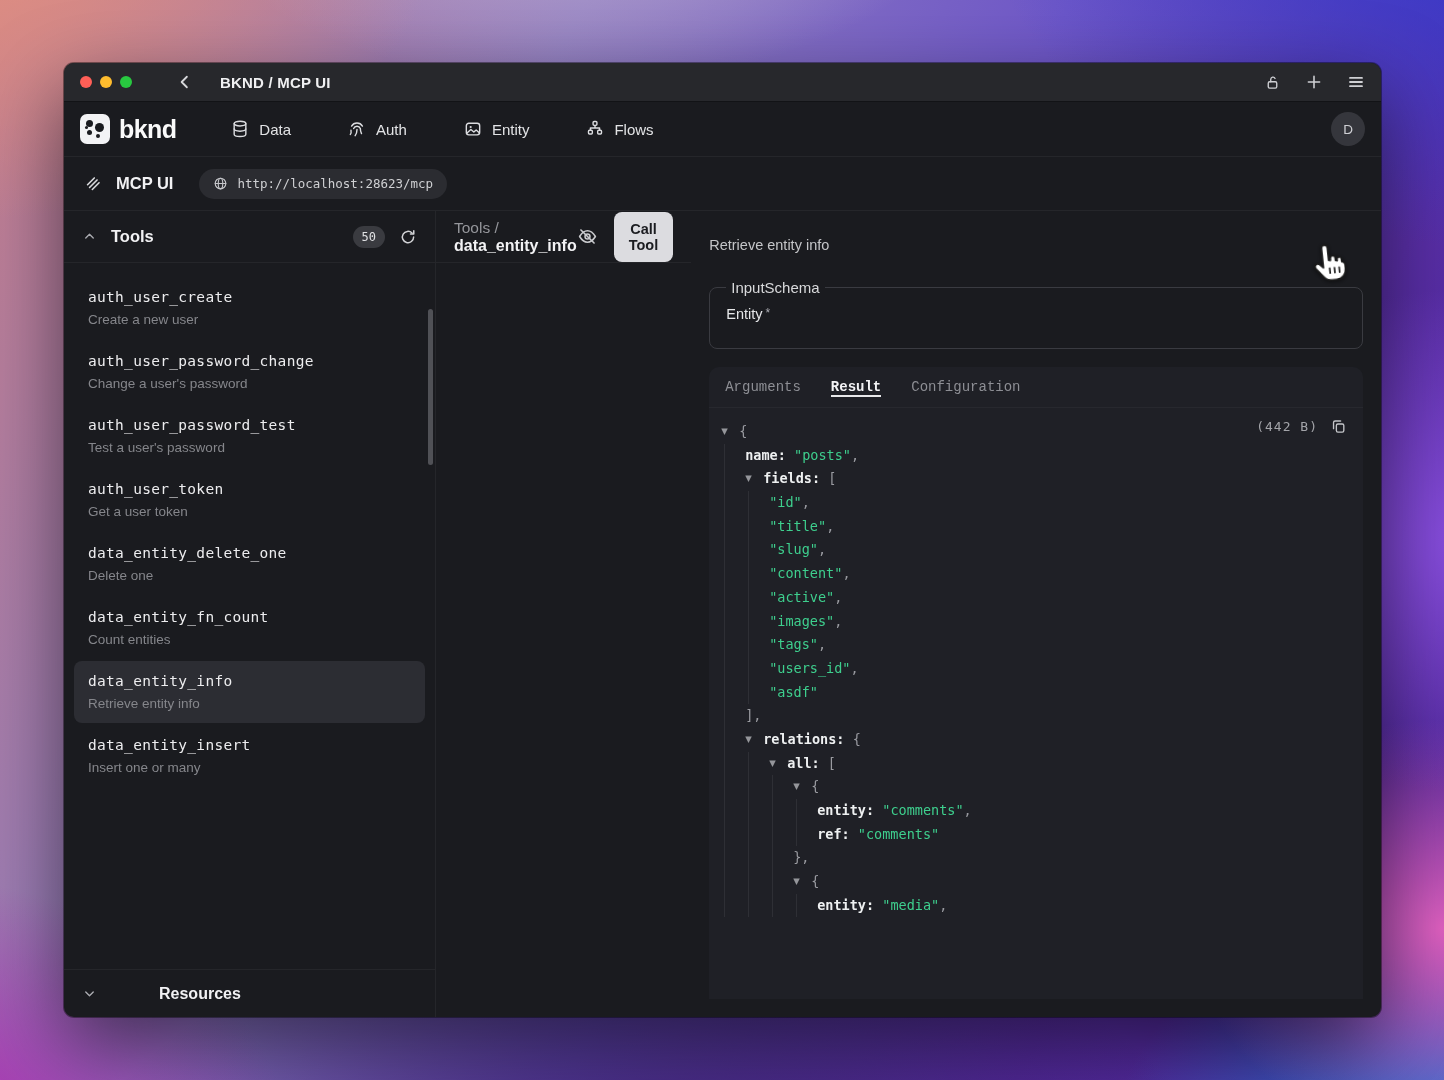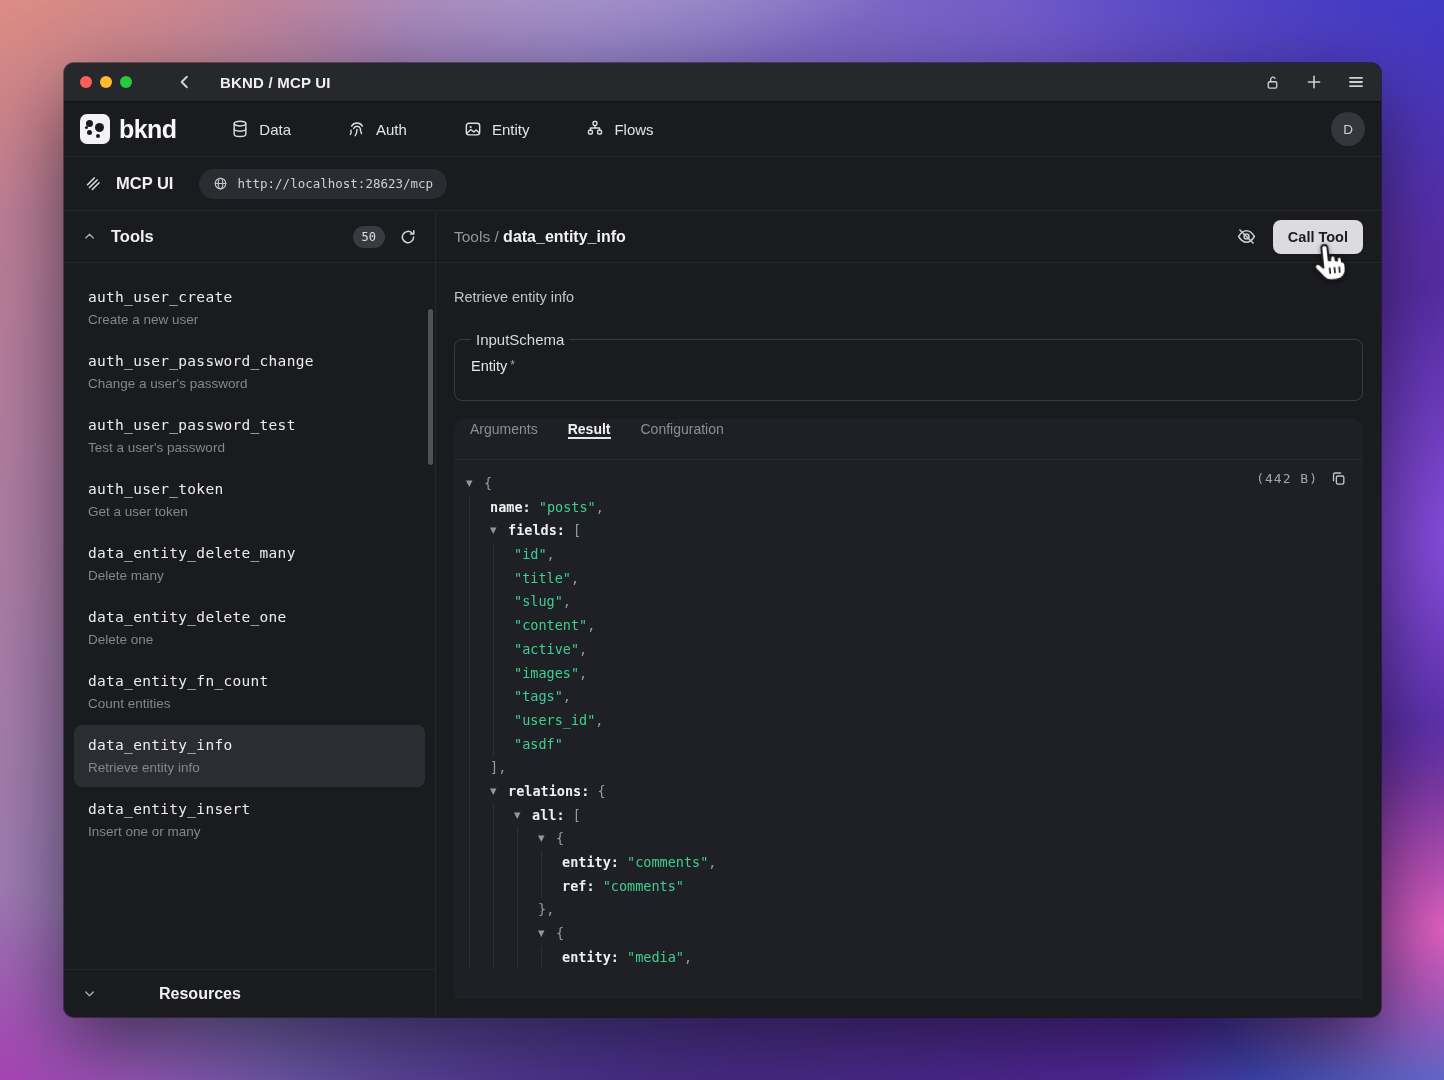--- a/index.html
+++ b/index.html
@@ -78,21 +78,21 @@
   .tool-item.selected { background:#2c2d33; }
   .tool-name { font-family:"DejaVu Sans Mono", monospace; font-size:14.5px; color:#ededef; letter-spacing:.3px; }
   .tool-desc { margin-top:7px; font-size:13.5px; color:#85868b; }
   .sidebar-footer { height:48px; flex:0 0 48px; border-top:1px solid #25262a; display:flex;
     align-items:center; padding:0 18px; gap:14px; }
   .sidebar-footer .chev { color:#a9aaaf; }
   .resources-title { font-weight:700; font-size:16px; color:#f1f1f3;margin-left:48px; }
   .sidebar-scrollbar { position:absolute; right:2px; top:98px; width:5px; height:156px;
     background:#505156; border-radius:3px; }
 
-  .main { flex:1; display:flex; flex-direction:column; overflow:hidden; }
+  .main { flex:1; display:flex; flex-direction:row; overflow:hidden; }
   .breadcrumb-row { height:52px; flex:0 0 52px; border-bottom:1px solid #25262a; display:flex;
     align-items:center; padding:0 18px; }
   .breadcrumb { font-size:15.5px; color:#95969b; }
   .crumb-current { color:#f2f2f4; font-weight:700; font-size:16px; }
   .actions { margin-left:auto; display:flex; align-items:center; gap:16px;justify-content:flex-end; }
   .icon-btn { color:#c9cacd; cursor:pointer; display:flex; background:none; border:none; padding:0; }
   .call-tool-btn { background:#dcdce0; color:#1b1c20; font-weight:600; font-size:14.5px;
     border:none; border-radius:8px; padding:9px 15px; cursor:pointer; font-family:"Liberation Sans",sans-serif; }
 
   .main-body { flex:1; padding:18px; display:flex; flex-direction:column; overflow:hidden; }
@@ -101,23 +101,23 @@
   fieldset.schema { margin:26px 0 0; border:1px solid #3a3b41; border-radius:8px; padding:4px 14px 16px; }
   fieldset.schema legend { font-size:15px; color:#d8d9db; padding:0 5px; margin-left:2px; }
   .field-label { font-size:14.5px; color:#e6e7e9; margin:6px 2px 10px; }
   .req { color:#a9aab0; font-size:12px; vertical-align:top; margin-left:3px; }
   .select { height:40px; background:#232429; border:1px solid #47484e; border-radius:10px;
     display:flex; align-items:center; padding:0 16px; font-size:15px; color:#eaebed; cursor:pointer; }
   .select .chev { margin-left:auto; color:#b9bac0; }
 
   .tab-panel { margin-top:18px; background:#1f2026; border-radius:10px 10px 0 0; flex:1;
     display:flex; flex-direction:column; overflow:hidden; }
-  .tab-row { display:flex; gap:30px; padding:0 16px; height:41px; flex:0 0 41px; align-items:flex-start;
+  .tab-row { display:flex; gap:30px; padding:0 16px; height:41px; flex:0 0 41px; align-items:center;
     border-bottom:1px solid rgba(255,255,255,.04);
-    font-family:Liberation Sans, sans-serif; font-size:14px; }
+    font-family:Liberation Mono, monospace; font-size:14px; }
   .tab { color:#8d8e94; display:flex; align-items:center; border-bottom:2px solid transparent;
     cursor:pointer; padding-top:2px; }
   .tab.active { color:#f3f3f5; font-weight:700; border-bottom-color:#e8e8ea; }
 
   .json-view { flex:1; position:relative; padding:12px 16px 0 12px;
     font-family:"DejaVu Sans Mono", monospace; font-size:13.5px; overflow:hidden; }
   .result-meta { position:absolute; top:10px; right:16px; display:flex; align-items:center; gap:12px; }
   .size-badge { font-family:"DejaVu Sans Mono", monospace; font-size:13px; color:#a3a4a9; letter-spacing:1px; }
   .copy-btn { color:#c4c5c9; cursor:pointer; background:none; border:none; padding:0; display:flex; }
 
@@ -268,24 +268,20 @@
             <div class="tool-name">auth_user_password_change</div>
             <div class="tool-desc">Change a user's password</div>
           </div>
           <div class="tool-item">
             <div class="tool-name">auth_user_password_test</div>
             <div class="tool-desc">Test a user's password</div>
           </div>
           <div class="tool-item">
             <div class="tool-name">auth_user_token</div>
             <div class="tool-desc">Get a user token</div>
-          </div>
-          <div class="tool-item">
-            <div class="tool-name">data_entity_delete_many</div>
-            <div class="tool-desc">Delete many</div>
           </div>
           <div class="tool-item">
             <div class="tool-name">data_entity_delete_one</div>
             <div class="tool-desc">Delete one</div>
           </div>
           <div class="tool-item">
             <div class="tool-name">data_entity_fn_count</div>
             <div class="tool-desc">Count entities</div>
           </div>
           <div class="tool-item selected">

